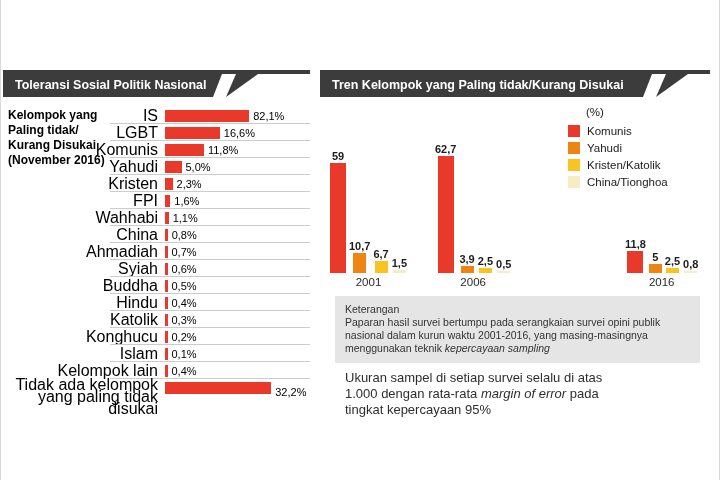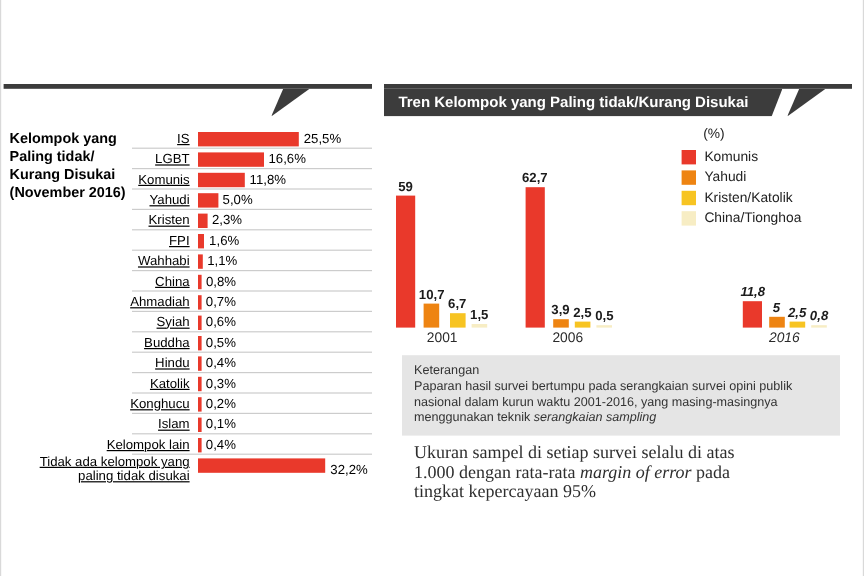--- a/index.html
+++ b/index.html
@@ -28,21 +28,21 @@
     clip-path:polygon(10px 0,100% 0,0 100%);
   }
 
   
   #side-label{position:absolute;left:5px;top:38px;font-weight:bold;font-size:12px;line-height:15px;color:#000;}
   #left-rows{position:absolute;left:0;top:37px;width:100%;}
   .l-row{position:relative;display:flex;align-items:center;height:17px;}
   .l-row::after{content:"";position:absolute;left:107px;right:0;bottom:0;height:1px;background:#cccccc;}
   .l-row.tall{height:31px;align-items:flex-start;}
   .l-row.tall::after{display:none;}
-  .l-label{width:155px;padding-right:5px;text-align:right;font-size:11px;color:#000;flex:none;line-height:12px;text-decoration:underline;}
+  .l-label{width:155px;padding-right:5px;text-align:right;font-size:16px;color:#000;flex:none;line-height:12px;}
   .l-bar{height:12px;background:#e9392b;flex:none;margin-left:2px;}
   .l-row.tall .l-bar{margin-top:3px;}
   .l-value{margin-left:4px;font-size:11px;color:#000;white-space:nowrap;}
   .l-row.tall .l-value{margin-top:7px;}
 
   
   #legend{position:absolute;left:248px;top:36px;}
   #legend-title{font-size:11.5px;color:#222;margin-left:18px;margin-bottom:4px;}
   .lg-item{display:flex;align-items:center;height:17px;}
   .lg-swatch{width:12px;height:12px;flex:none;margin-right:7px;}
@@ -57,45 +57,46 @@
   .r-bar{flex:none;}
   .r-year{font-size:11.5px;color:#2a2a2a;margin-top:3px;}
 
   #note-box{
     position:absolute;left:15px;top:226px;width:365px;box-sizing:border-box;
     background:#e5e5e5;padding:7px 10px 8px 10px;font-size:10.5px;line-height:13px;color:#333;
   }
   .it{font-style:italic;}
   #sample-note{
     position:absolute;left:25px;top:300px;width:268px;
-    font-size:15px;line-height:16px;color:#2e2e2e;font-family:Liberation Serif, serif;
+    font-size:13px;line-height:16px;color:#2e2e2e;
   }
 </style>
 </head>
 <body>
 
 <div class="edge left"></div>
 <div class="edge right"></div>
 
 <div id="left-panel" class="panel">
   <div class="ribbon">
     <div class="ribbon-line"></div>
+    <div class="ribbon-banner" style="width:219px;">Toleransi Sosial Politik Nasional</div>
     <div class="ribbon-taper" style="left:223px;"></div>
   </div>
   <div id="side-label">
       <div>Kelompok yang</div>
       <div>Paling tidak/</div>
       <div>Kurang Disukai</div>
       <div>(November 2016)</div>
     </div>
   <div id="left-rows">
       <div class="l-row">
         <div class="l-label">IS</div>
         <div class="l-bar" style="width: 84.15px; background: rgb(233, 57, 43);"></div>
-        <div class="l-value">25,5%</div>
+        <div class="l-value">82,1%</div>
       </div>
       <div class="l-row">
         <div class="l-label">LGBT</div>
         <div class="l-bar" style="width: 54.78px; background: rgb(233, 57, 43);"></div>
         <div class="l-value">16,6%</div>
       </div>
       <div class="l-row">
         <div class="l-label">Komunis</div>
         <div class="l-bar" style="width: 38.94px; background: rgb(233, 57, 43);"></div>
         <div class="l-value">11,8%</div>
@@ -238,21 +239,21 @@
             <div class="r-val">2,5</div>
             <div class="r-bar" style="width: 13px; height: 4.65px; background: rgb(247, 196, 34);"></div>
           </div>
           <div class="r-col">
             <div class="r-val">0,5</div>
             <div class="r-bar" style="width: 13px; height: 2px; background: rgb(247, 237, 196);"></div>
           </div>
         </div>
         <div class="r-year">2006</div>
       </div>
-      <div class="r-group" style="left: 297px; font-style: italic;">
+      <div class="r-group" style="left: 305px;">
         <div class="r-bars">
           <div class="r-col">
             <div class="r-val">11,8</div>
             <div class="r-bar" style="width: 16px; height: 21.948px; background: rgb(233, 57, 43);"></div>
           </div>
           <div class="r-col">
             <div class="r-val">5</div>
             <div class="r-bar" style="width: 13px; height: 9.3px; background: rgb(238, 132, 18);"></div>
           </div>
           <div class="r-col">
@@ -263,17 +264,17 @@
             <div class="r-val">0,8</div>
             <div class="r-bar" style="width: 13px; height: 2px; background: rgb(247, 237, 196);"></div>
           </div>
         </div>
         <div class="r-year">2016</div>
       </div>
     </div>
 
   <div id="note-box">
     <div>Keterangan</div>
-    <div><span>Paparan hasil survei bertumpu pada serangkaian survei opini publik nasional dalam kurun waktu 2001-2016, yang masing-masingnya menggunakan teknik</span> <span class="it">serangkaian sampling</span></div>
+    <div><span>Paparan hasil survei bertumpu pada serangkaian survei opini publik nasional dalam kurun waktu 2001-2016, yang masing-masingnya menggunakan teknik</span> <span class="it">kepercayaan sampling</span></div>
   </div>
 
   <div id="sample-note"><span>Ukuran sampel di setiap survei selalu di atas 1.000 dengan rata-rata</span> <span class="it">margin of error</span> <span>pada tingkat kepercayaan 95%</span></div>
 </div>
 
 </body></html>

